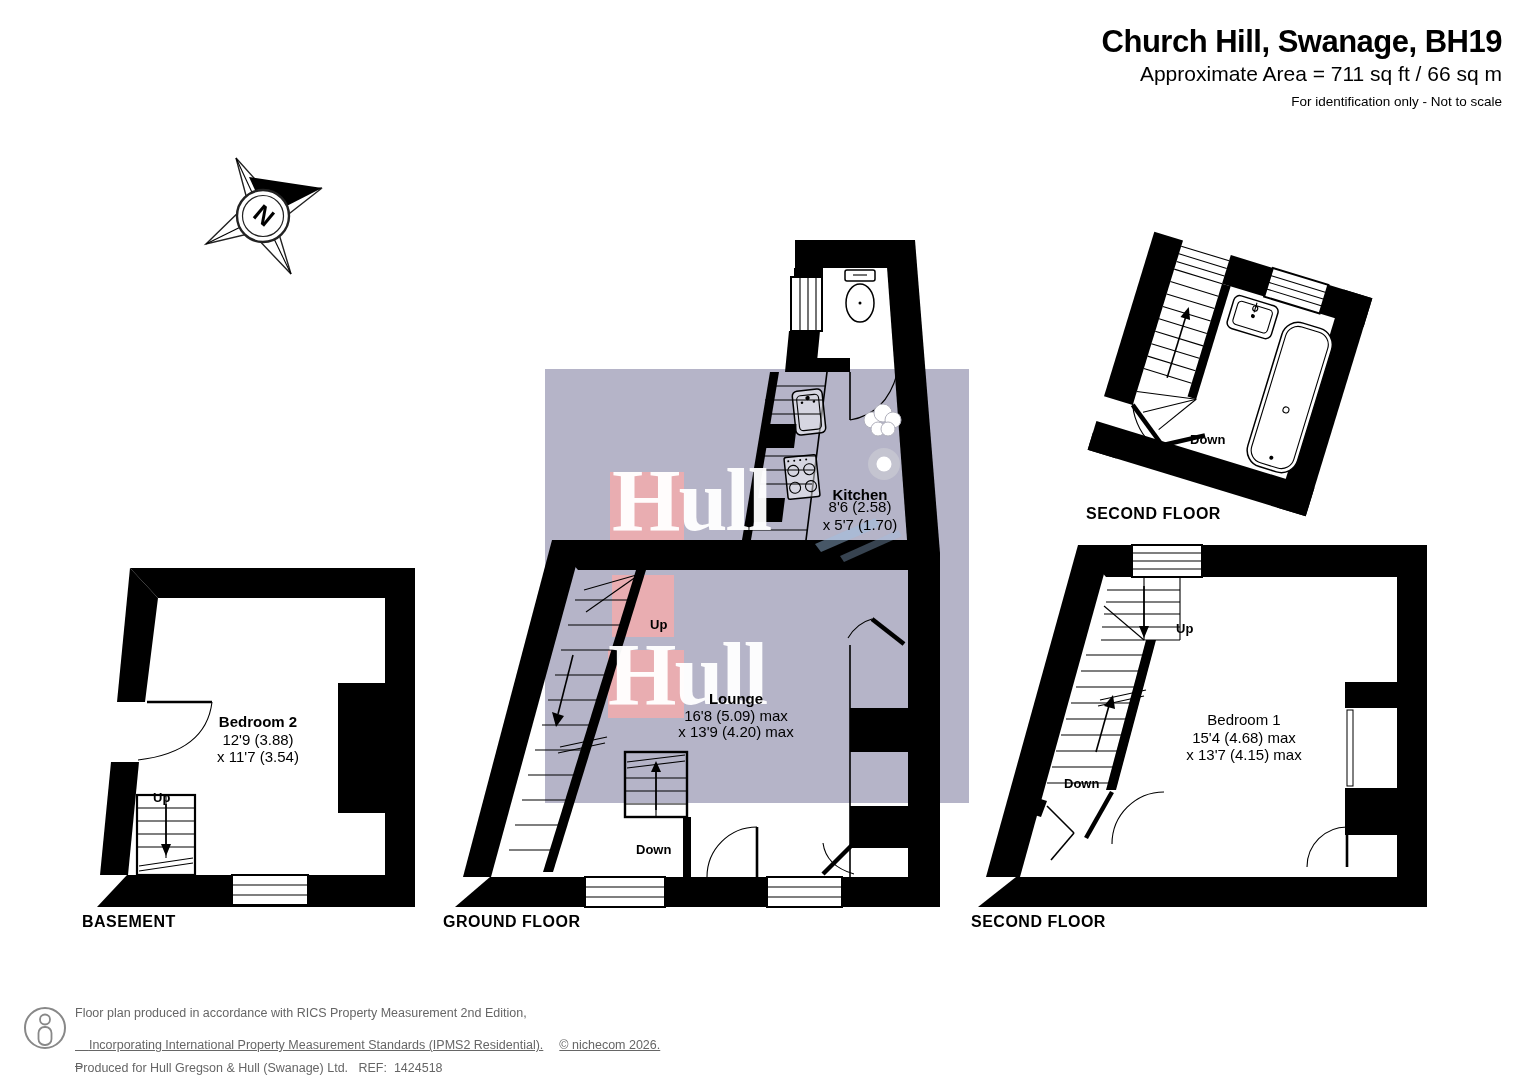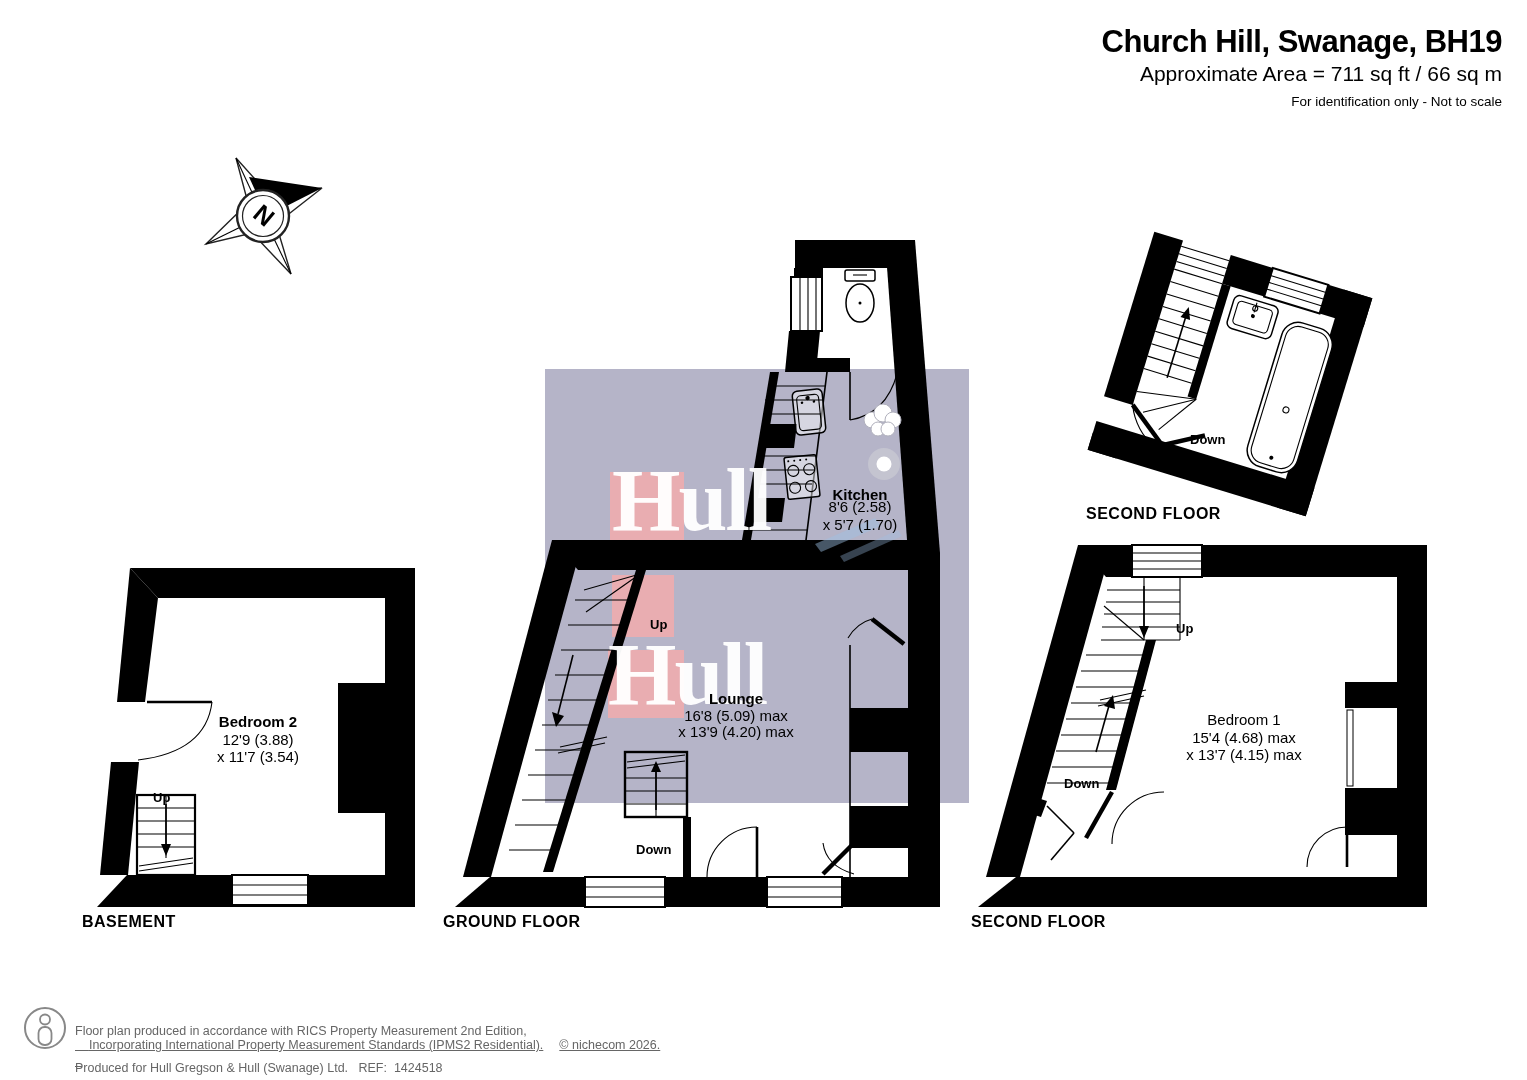--- a/index.html
+++ b/index.html
@@ -348,19 +348,19 @@
   <div class="abs lbl" style="left:1144px;top:711px;font-weight:normal;">Bedroom 1</div>
   <div class="abs lbl" style="left:1144px;top:729px;">15'4 (4.68) max</div>
   <div class="abs lbl" style="left:1144px;top:746px;">x 13'7 (4.15) max</div>
   <div class="abs updown" style="left:1176px;top:600px;">Up</div>
   <div class="abs updown" style="left:1064px;top:755px;">Down</div>
   <div class="abs ftitle" style="left:971px;top:913px;">SECOND FLOOR</div>
 
   <div class="abs updown" style="left:1190px;top:411px;">Down</div>
   <div class="abs ftitle" style="left:1086px;top:505px;">SECOND FLOOR</div>
 
-  <div class="abs foot" style="top:1005px;margin-top:18px;">Floor plan produced in accordance with RICS Property Measurement 2nd Edition,</div>
+  <div class="abs foot" style="top:1005px;">Floor plan produced in accordance with RICS Property Measurement 2nd Edition,</div>
   <div class="abs foot" style="top:1021px;text-decoration:underline;">
     <span>Incorporating International Property Measurement Standards (IPMS2 Residential).</span><span style="display:inline-block;width:16px;"></span><span>© nichecom 2026.</span>
   </div>
   <div class="abs foot" style="top:1060px;">Produced for Hull Gregson &amp; Hull (Swanage) Ltd.   REF:  1424518</div>
 
 </div>
 
 </body></html>

